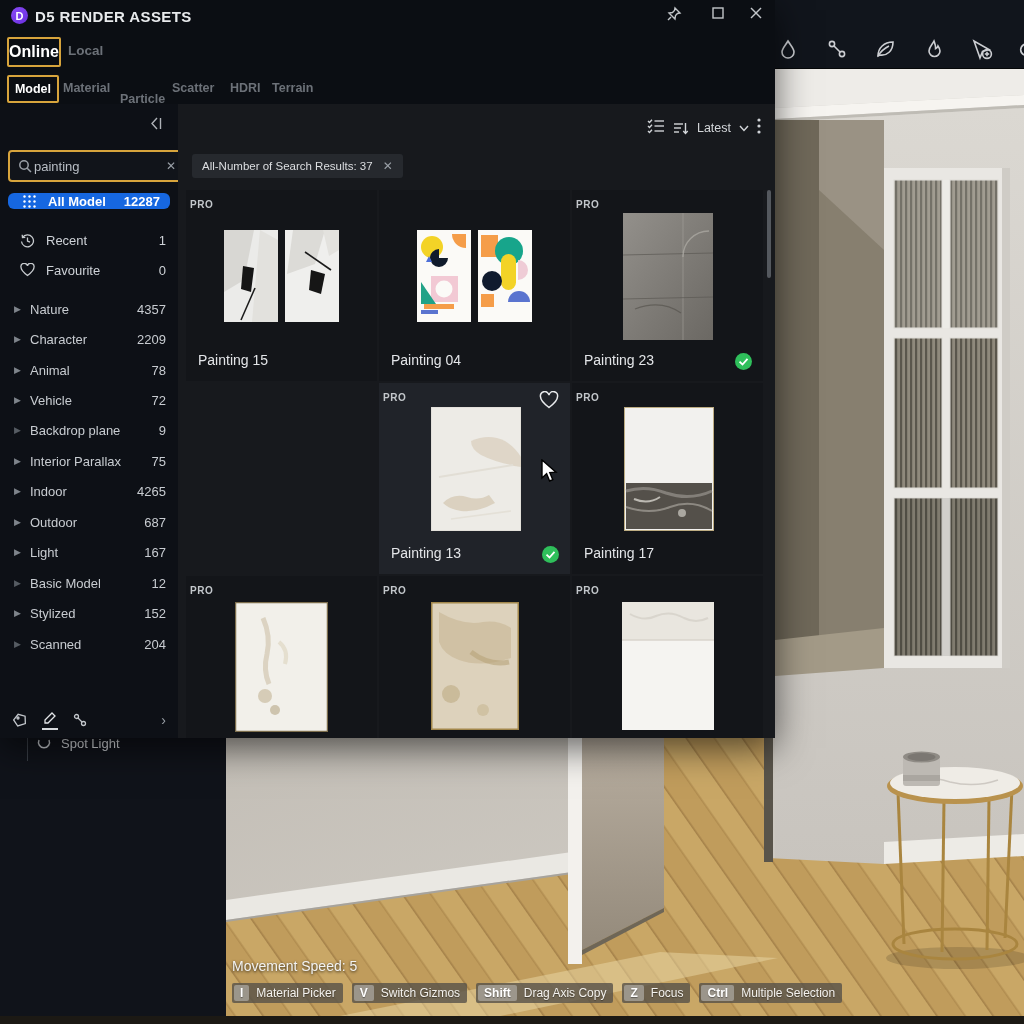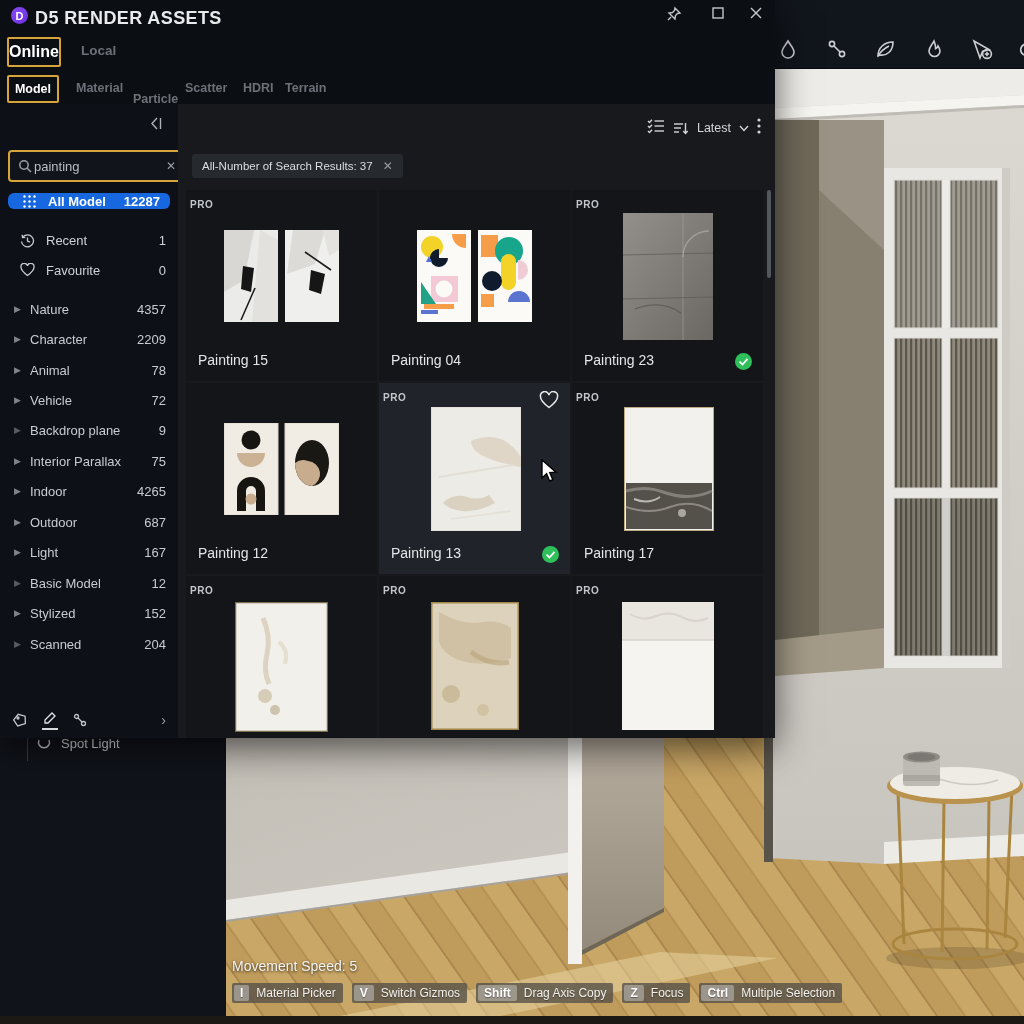--- a/index.html
+++ b/index.html
@@ -27,26 +27,26 @@
   .chip .key{background:rgba(160,154,144,.92);color:#fff;font-weight:bold;border-radius:2px;
              padding:1px 6px;margin-right:7px;}
 
   
   #assets-window{position:absolute;left:0;top:0;width:775px;height:738px;background:#0b0e13;z-index:3;
                  box-shadow:0 10px 34px rgba(0,0,0,.6);overflow:hidden;}
   #titlebar{position:absolute;left:0;top:0;width:775px;height:30px;}
   #app-logo{position:absolute;left:11px;top:7px;width:17px;height:17px;border-radius:50%;
             background:linear-gradient(135deg,#8a4bf5,#6a2fe0);color:#fff;font-size:11px;font-weight:bold;
             display:flex;align-items:center;justify-content:center;}
-  #window-title{position:absolute;left:35px;top:8px;color:#e8eaec;font-size:18px;font-weight:bold;letter-spacing:.4px;}
+  #window-title{position:absolute;left:35px;top:8px;color:#e8eaec;font-size:15px;font-weight:bold;letter-spacing:.4px;}
   .win-btn{position:absolute;top:6px;color:#c2c5c9;cursor:default;}
 
   .tab-box{position:absolute;border:2px solid #d7a43c;border-radius:2px;color:#fff;font-weight:bold;
            display:flex;align-items:center;justify-content:center;}
-  .tab-ghost{position:absolute;color:#6c7178;font-weight:bold;margin-left:13px;}
+  .tab-ghost{position:absolute;color:#6c7178;font-weight:bold;}
 
   
   #sidebar{position:absolute;left:0;top:104px;width:178px;height:634px;background:#0d1016;}
   #collapse-btn{position:absolute;right:14px;top:12px;color:#aeb2b7;}
   #search-box{position:absolute;left:8px;top:46px;width:158px;height:28px;background:#11141a;
               border:2px solid #d7a43c;border-radius:4px;display:flex;align-items:center;padding:0 8px;}
   #search-input{flex:1;background:transparent;border:none;outline:none;color:#b9bec5;font-size:13px;
                 font-family:"Liberation Sans", sans-serif;min-width:0;}
   .x-glyph{color:#9aa0a7;font-size:12px;line-height:1;}
   .nav-row{position:absolute;left:0;width:178px;height:16px;display:flex;align-items:center;
@@ -537,36 +537,20 @@
           <path d="M60 44 a26 26 0 0 1 26 -26" stroke="#aaa7a1" stroke-width="1.4" fill="none" opacity=".8"></path>
           <path d="M12 96 q26 -10 46 4" stroke="#57544f" stroke-width="1.2" fill="none" opacity=".7"></path>
         </svg>
         <span class="asset-label">Painting 23</span>
         <svg class="check" viewBox="0 0 17 17">
           <circle cx="8.5" cy="8.5" r="8.5" fill="#2fbf5b"></circle>
           <polyline points="4.5,8.7 7.5,11.5 12.5,5.8" fill="none" stroke="#fff" stroke-width="1.8"></polyline>
           </svg>
       </div>
 
-      <div class="cell" style="left:8px;top:195px">
-        <span class="pro"></span>
-        <svg class="art" style="left:38px;top:40px" width="115" height="92" viewBox="0 0 115 92">
-          <rect width="54" height="92" fill="#f0ebe3" stroke="#dcd5ca" stroke-width="1"></rect>
-          <circle cx="27" cy="17" r="9.5" fill="#171512"></circle>
-          <path d="M13 30 h28 a14 14 0 0 1 -28 0 Z" fill="#ccb294"></path>
-          <path d="M13 88 V68 a14 14 0 0 1 28 0 V88 h-9 V68 a5 5 0 0 0 -10 0 V88 Z" fill="#171512"></path>
-          <circle cx="27" cy="76" r="5.5" fill="#c8ad8e"></circle>
-          <g transform="translate(61,0)">
-            <rect width="54" height="92" fill="#f1ece4" stroke="#dcd5ca" stroke-width="1"></rect>
-            <ellipse cx="27" cy="40" rx="17" ry="23" fill="#1a1814"></ellipse>
-            <path d="M10 40 a17 23 0 0 0 17 23 a13 13 0 0 0 -4 -25 a13 13 0 0 0 -13 2 Z" fill="#c7ad8e"></path>
-          </g>
-        </svg>
-        <span class="asset-label">Painting 12</span>
-      </div>
 
       <div class="cell hover" style="left:201px;top:195px">
         <span class="pro">PRO</span>
         <span class="heart">
           <svg width="20" height="18" viewBox="0 0 20 18" fill="none" stroke="currentColor" stroke-width="1.5">
             <path d="M10 16.5 C4 12 1.5 9 1.5 5.8 A4.2 4.2 0 0 1 10 4 A4.2 4.2 0 0 1 18.5 5.8 C18.5 9 16 12 10 16.5 Z"></path>
             </svg>
         </span>
         <svg class="art" style="left:52px;top:24px" width="90" height="124" viewBox="0 0 90 124">
           <rect width="90" height="124" fill="#edebe6" stroke="#d9d6cf" stroke-width="1"></rect>

